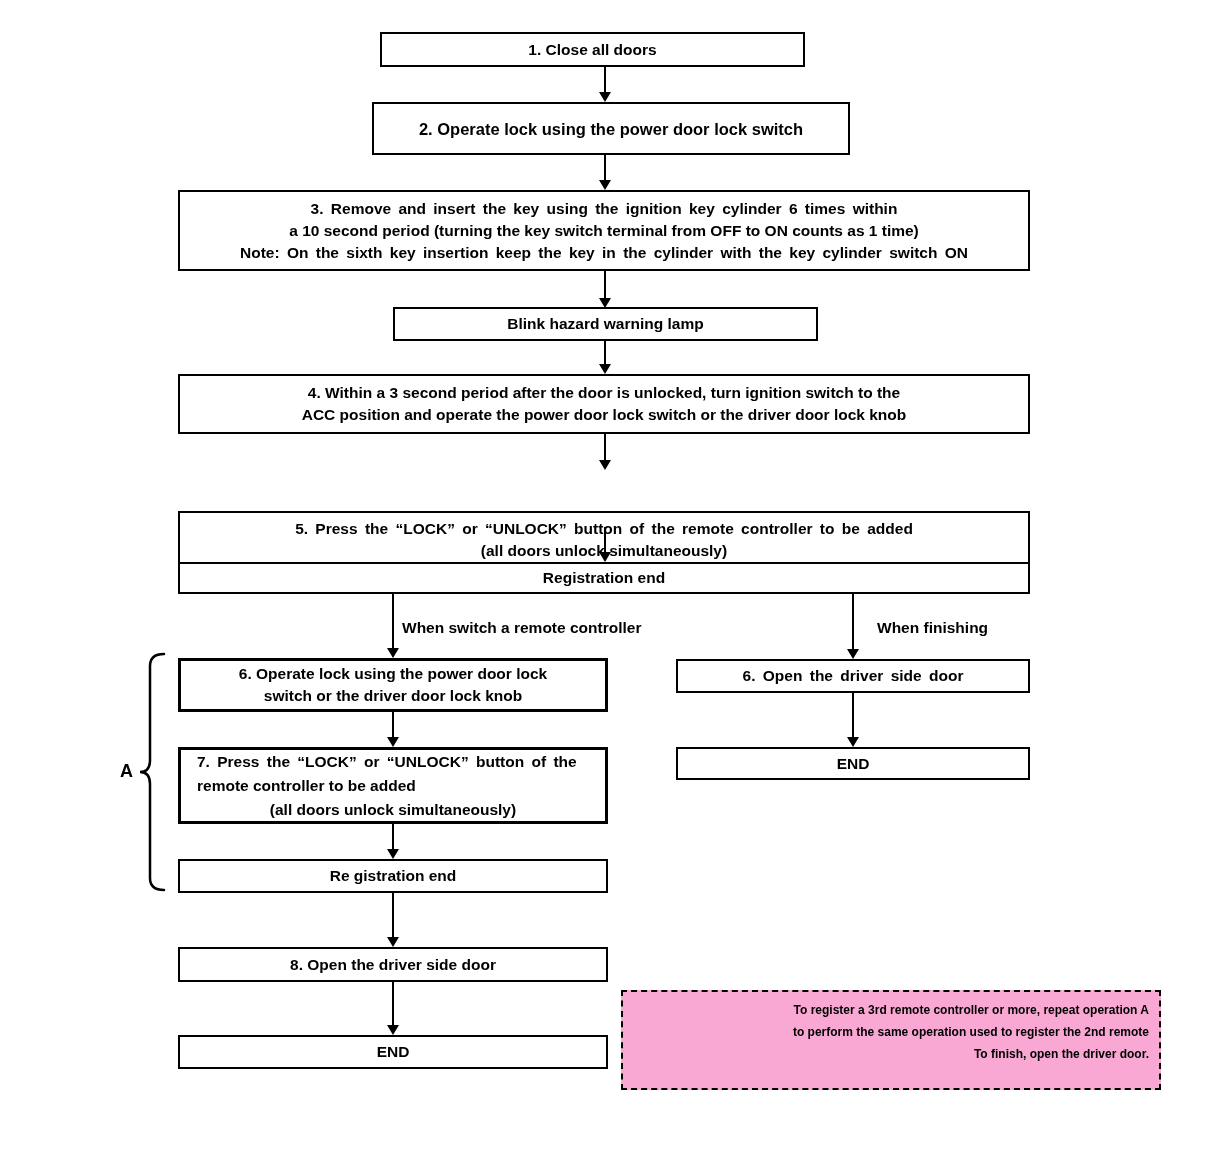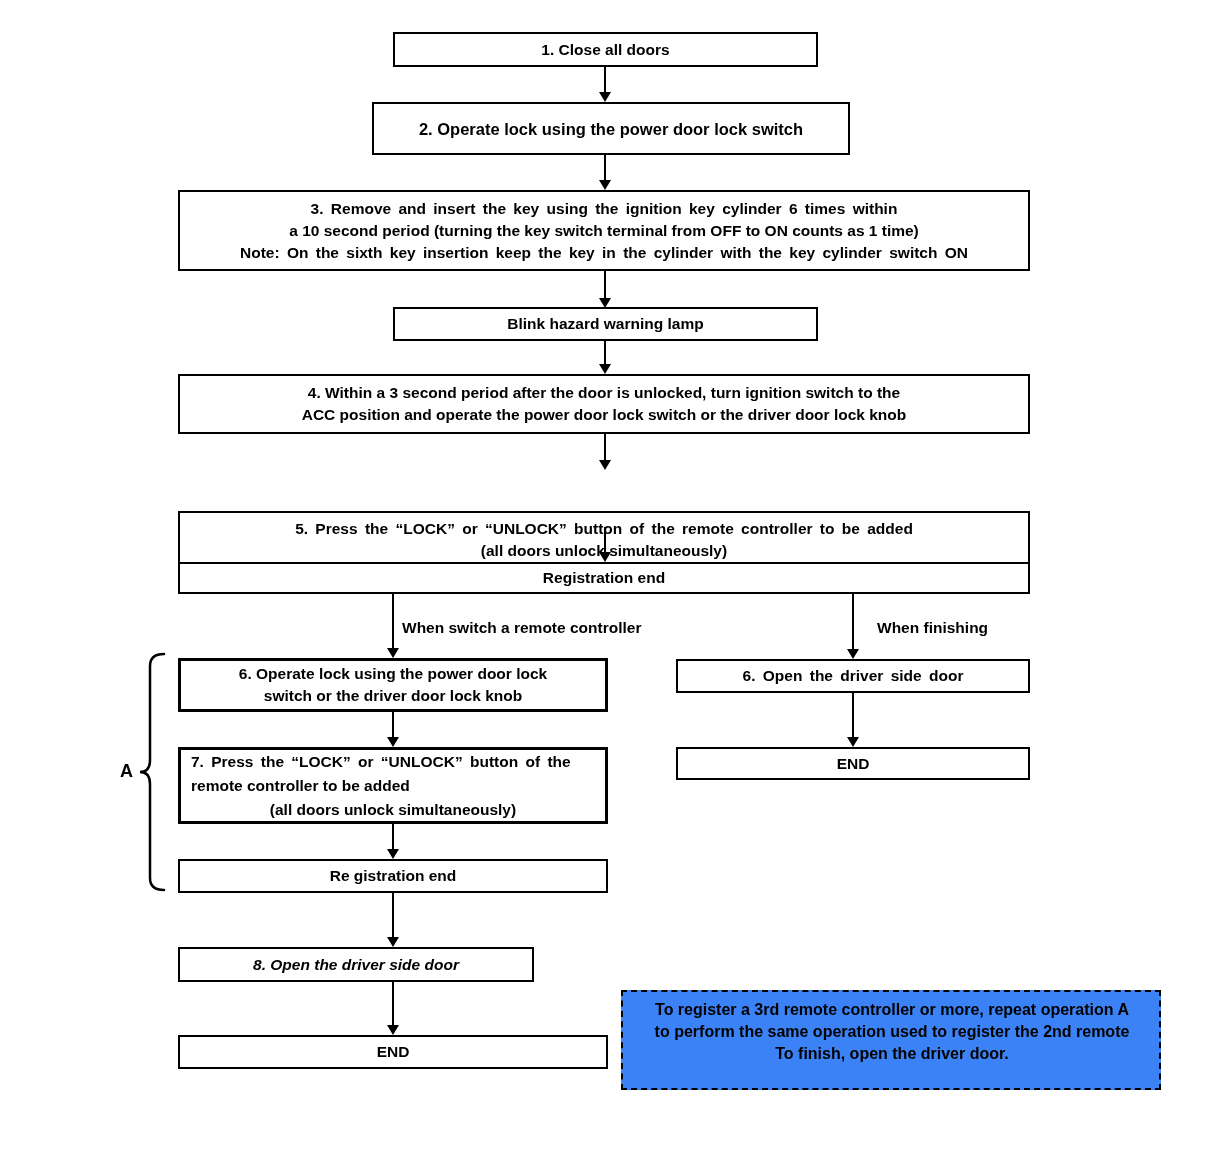--- a/index.html
+++ b/index.html
@@ -20,21 +20,21 @@
     flex-direction:column;
     justify-content:center;
     align-items:center;
     text-align:center;
     font-size:15.5px;
     line-height:22px;
   }
   .box.thick{border-width:3px;}
   .box.big{font-size:16.5px;}
   .box .line{width:100%;}
-  .box .line.left{text-align:left;padding-left:10px;box-sizing:border-box;}
+  .box .line.left{text-align:left;padding-left:16px;box-sizing:border-box;}
   .ws{word-spacing:3px;}
   .vline{position:absolute;width:2px;background:#000;}
   .ahead{
     position:absolute;width:0;height:0;
     border-left:6px solid transparent;
     border-right:6px solid transparent;
     border-top:10px solid #000;
   }
   .branch-label{
     position:absolute;
@@ -42,34 +42,34 @@
     white-space:nowrap;
   }
   .loop-label{
     position:absolute;
     font-size:18px;
   }
   .note-box{
     position:absolute;
     box-sizing:border-box;
     border:2px dashed #000;
-    background:#3b82f6;
+    background:#f9a8d4;
     padding:7px 10px 6px 12px;
-    font-size:16px;
+    font-size:12px;
     line-height:22px;
-    text-align:center;
+    text-align:right;
   }
   svg{position:absolute;overflow:visible;}
 </style>
 </head>
 <body>
 
 <div class="canvas">
 
-  <div class="box" style="left:393px;top:32px;width:425px;height:35px;">
+  <div class="box" style="left:380px;top:32px;width:425px;height:35px;">
     <div class="line">1. Close all doors</div>
   </div>
 
   <div class="box big" style="left:372px;top:102px;width:478px;height:53px;">
     <div class="line">2. Operate lock using the power door lock switch</div>
   </div>
 
   <div class="box" style="left:178px;top:190px;width:852px;height:81px;">
     <div class="line ws">3. Remove and insert the key using the ignition key cylinder 6 times within</div>
     <div class="line">a 10 second period (turning the key switch terminal from OFF to ON counts as 1 time)</div>
@@ -113,21 +113,21 @@
   </div>
 
   <div class="box" style="left:676px;top:747px;width:354px;height:33px;">
     <div class="line">END</div>
   </div>
 
   <div class="box" style="left:178px;top:859px;width:430px;height:34px;">
     <div class="line">Re gistration end</div>
   </div>
 
-  <div class="box" style="left:178px;top:947px;width:356px;height:35px;font-style:italic;">
+  <div class="box" style="left:178px;top:947px;width:430px;height:35px;">
     <div class="line">8. Open the driver side door</div>
   </div>
 
   <div class="box" style="left:178px;top:1035px;width:430px;height:34px;">
     <div class="line">END</div>
   </div>
 
   <div class="loop-label" style="left:120px;top:761px;">A</div>
   <svg style="left:134px;top:650px;" width="34" height="244" viewBox="0 0 34 244">
     <path d="M 30 4 Q 16 4 16 16 L 16 110 Q 16 122 6 122 Q 16 122 16 134 L 16 228 Q 16 240 30 240" fill="none" stroke="#000" stroke-width="2.5" stroke-linecap="round"></path>

